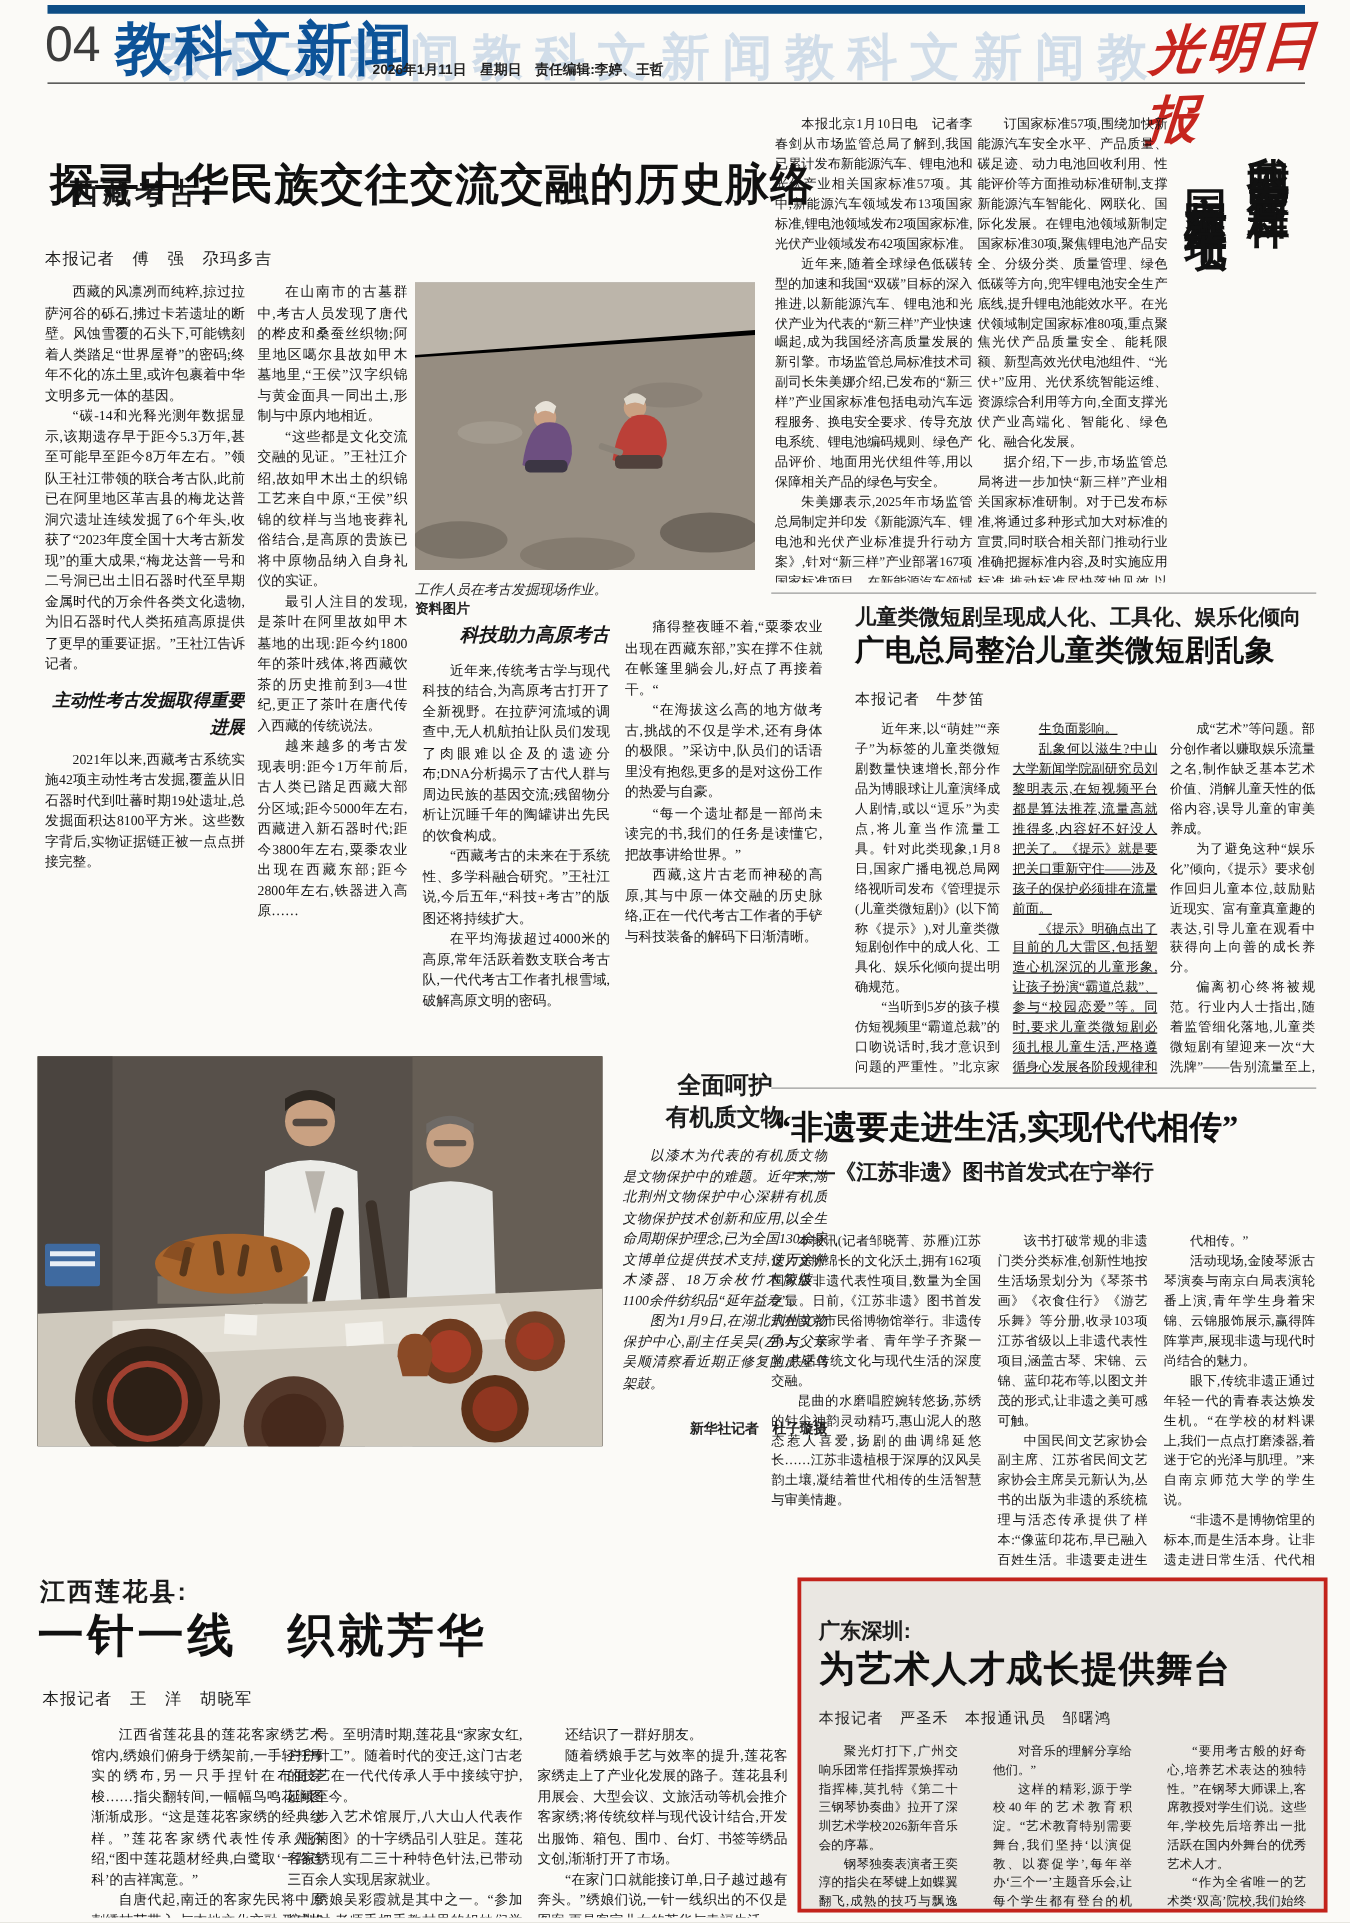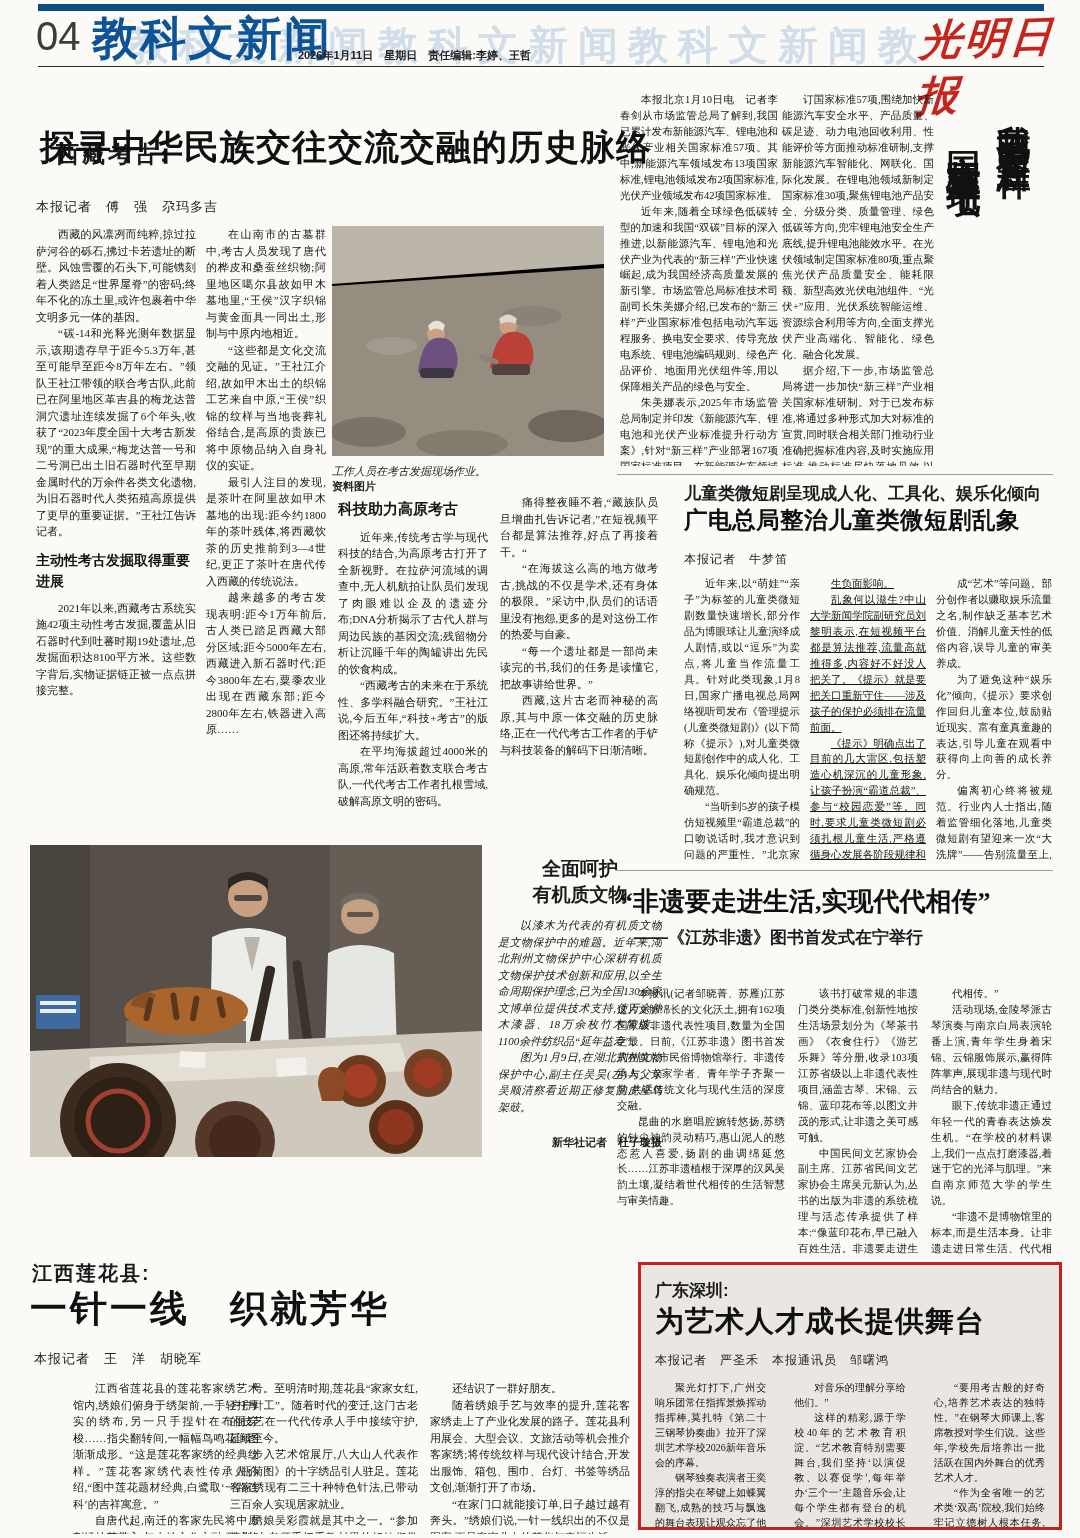--- a/index.html
+++ b/index.html
@@ -19,22 +19,22 @@
         letter-spacing:3px;transform:skewX(-6deg) rotate(-2deg);font-family:"DejaVu Serif",serif;}
   #headrule{left:38px;top:66px;width:1006px;border-top:1.5px solid #2b2b2b;}
   
   .kicker-serif{font-size:23px;letter-spacing:3px;font-weight:600;}
   .kicker-sans{font-family:"Liberation Sans",sans-serif;font-weight:600;}
   .headline{font-weight:800;color:#101010;}
   .byline{font-size:13px;letter-spacing:1px;color:#222;}
   .bodycol{font-size:11px;line-height:1.5;text-align:justify;overflow:hidden;color:#151515;}
   .bodycol p{margin:0;text-indent:2em;}
   .bodycol.tiny{font-size:10.5px;line-height:1.52;}
-  .colsub{font-family:"Liberation Sans",sans-serif;font-weight:700;text-align:left;
-          font-size:14px;margin:10px 0 8px;}
+  .colsub{font-family:"Liberation Sans",sans-serif;font-weight:700;text-align:right;
+          font-size:14px;margin:10px 0 8px;font-style:italic;}
   .caption{font-size:11px;font-style:italic;color:#222;}
   .credit{font-size:11px;font-weight:700;color:#222;}
   .vrule{border-top:1px solid #9a9a9a;height:0;}
   
   #tb-kicker{left:56px;top:98px;margin-top:41px;}
   #tb-headline{left:40px;top:124px;width:622px;font-size:35px;letter-spacing:1px;}
   #tb-byline{left:36px;top:198px;}
   #tb-col1{left:36px;top:226px;width:160px;height:612px;}
   #tb-col2{left:206px;top:226px;width:120px;height:612px;}
   #tb-photo{left:332px;top:226px;width:272px;height:230px;background:#9a938a;}
@@ -66,21 +66,21 @@
   #bc-col3{left:936px;top:576px;width:116px;height:286px;}
   #div2{left:617px;top:870px;width:436px;}
   
   #hg-headline{left:620px;top:884px;font-size:26px;width:436px;}
   #hg-subtitle{left:634px;top:926px;font-size:17px;font-weight:700;}
   #hg-col1{left:617px;top:986px;width:168px;height:268px;}
   #hg-col2{left:798px;top:986px;width:120px;height:268px;}
   #hg-col3{left:931px;top:986px;width:121px;height:268px;}
   
   #szbox{left:638px;top:1262px;width:424px;height:268px;border:3px solid #c3231c;background:#eae7e2;
-         box-sizing:border-box;padding:14px 14px;overflow:hidden;}
+         box-sizing:border-box;padding:28px 14px;overflow:hidden;}
   #sz-kicker{font-size:17px;}
   #sz-headline{font-size:29px;letter-spacing:1px;margin-top:4px;}
   #sz-byline{font-size:12px;margin-top:10px;}
   #sz-cols{display:flex;gap:28px;margin-top:11px;}
   #sz-cols .bodycol{flex:1;height:152px;font-size:10px;line-height:1.5;}
   
   #em-kicker{left:32px;top:1260px;font-size:20px;letter-spacing:2px;}
   #em-headline{left:30px;top:1284px;font-size:37px;letter-spacing:3px;}
   #em-byline{left:34px;top:1350px;}
   #em-col1{left:32px;top:1380px;width:186px;height:154px;margin-left:41px;}
@@ -154,21 +154,21 @@
 
     <div class="abs bodycol" id="tb-subcolA">
       <div class="colsub">科技助力高原考古</div>
       <div>
           <p>近年来,传统考古学与现代科技的结合,为高原考古打开了全新视野。在拉萨河流域的调查中,无人机航拍让队员们发现了肉眼难以企及的遗迹分布;DNA分析揭示了古代人群与周边民族的基因交流;残留物分析让沉睡千年的陶罐讲出先民的饮食构成。</p>
           <p>“西藏考古的未来在于系统性、多学科融合研究。”王社江说,今后五年,“科技+考古”的版图还将持续扩大。</p>
           <p>在平均海拔超过4000米的高原,常年活跃着数支联合考古队,一代代考古工作者扎根雪域,破解高原文明的密码。</p>
         </div>
     </div>
     <div class="abs bodycol" id="tb-subcolB">
-        <p>痛得整夜睡不着,“藏族队员旦增曲扎告诉记者,”在短视频平台都是算法推荐,好点了再接着干。“</p>
+        <p>痛得整夜睡不着,“粟黍农业出现在西藏东部,”实在撑不住就在帐篷里躺会儿,好点了再接着干。“</p>
         <p>“在海拔这么高的地方做考古,挑战的不仅是学术,还有身体的极限。”采访中,队员们的话语里没有抱怨,更多的是对这份工作的热爱与自豪。</p>
         <p>“每一个遗址都是一部尚未读完的书,我们的任务是读懂它,把故事讲给世界。”</p>
         <p>西藏,这片古老而神秘的高原,其与中原一体交融的历史脉络,正在一代代考古工作者的手铲与科技装备的解码下日渐清晰。</p>
       </div>
   </section>
 
   <section>
     <div class="abs" id="photo2">
       <svg width="452" height="312" viewBox="0 0 452 312">
         <rect width="452" height="312" fill="#57504a"></rect>

